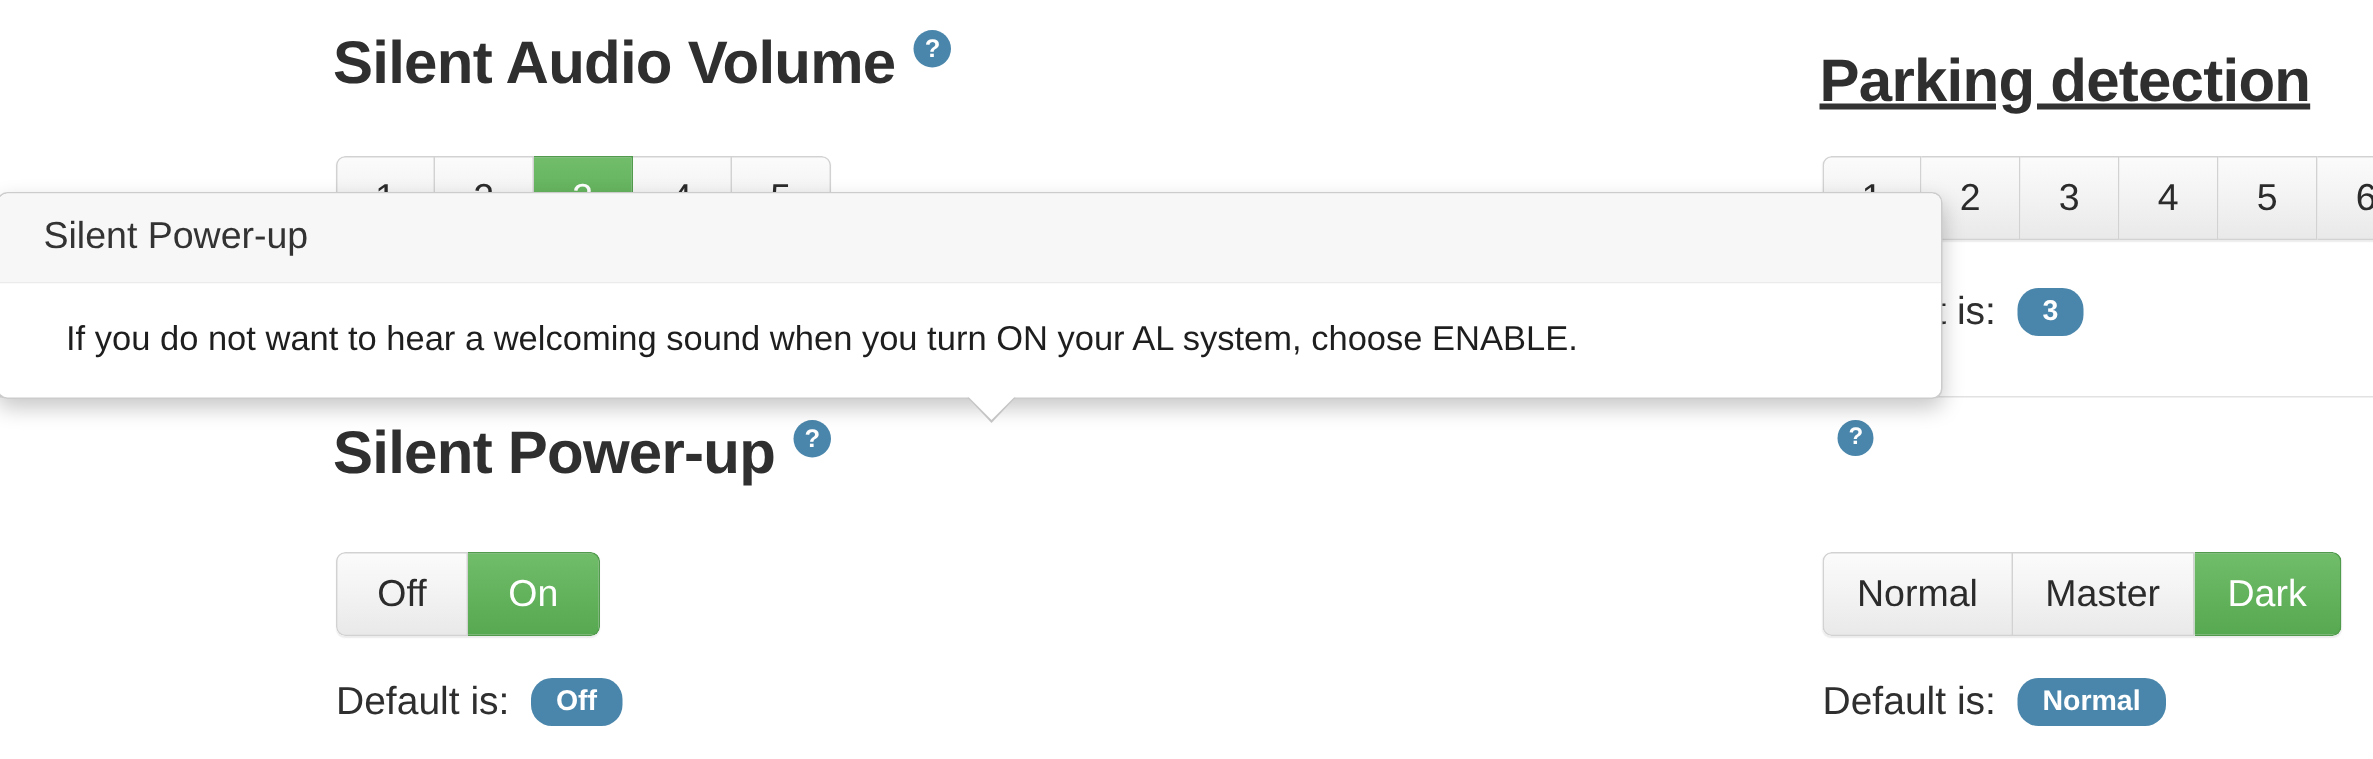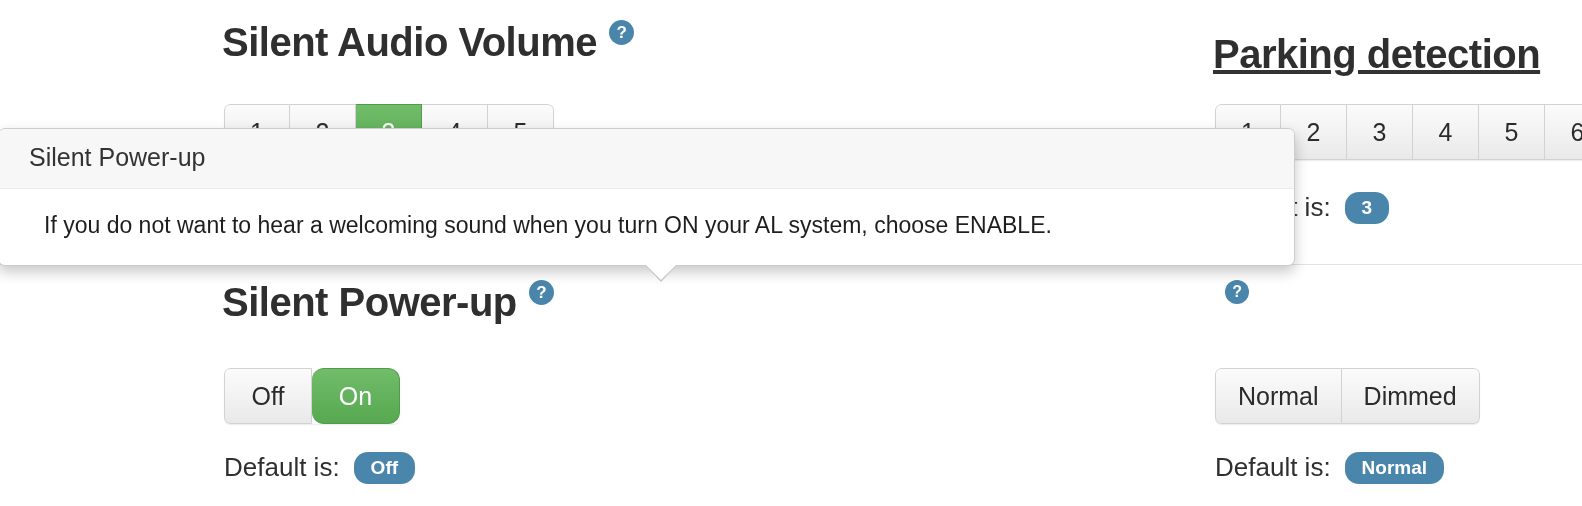--- a/index.html
+++ b/index.html
@@ -229,37 +229,38 @@
 
   <div class="section" style="left:222px; top:282px;">
     <div class="heading">
       <span class="txt">Silent Power-up</span>
       <span class="help-icon">?</span>
     </div>
   </div>
 
   <div class="btn-group" style="position:absolute; left:224px; top:368px;">
     <div class="btn" style="min-width:88px;">Off</div>
-    <div class="btn active" style="min-width:88px;border-radius:12px;">On</div>
+    <div class="btn active" style="min-width:88px;">On</div>
   </div>
 
   <div class="default-row" style="position:absolute; left:224px; top:452px;">
     <span>Default is:</span>
     <span class="badge">Off</span>
   </div>
 
   <div class="section" style="left:1213px; top:282px;">
     <div class="heading">
       <span class="help-icon small">?</span>
     </div>
   </div>
 
   <div class="btn-group" style="position:absolute; left:1215px; top:368px;">
     <div class="btn">Normal</div>
-    <div class="btn">Dimmed</div>
+    <div class="btn">Master</div>
+    <div class="btn active">Dark</div>
   </div>
 
   <div class="default-row" style="position:absolute; left:1215px; top:452px;">
     <span>Default is:</span>
     <span class="badge">Normal</span>
   </div>
 
   <div class="popover">
     <div class="popover-title">Silent Power-up</div>
     <div class="popover-body">If you do not want to hear a welcoming sound when you turn ON your AL system, choose ENABLE.</div>

